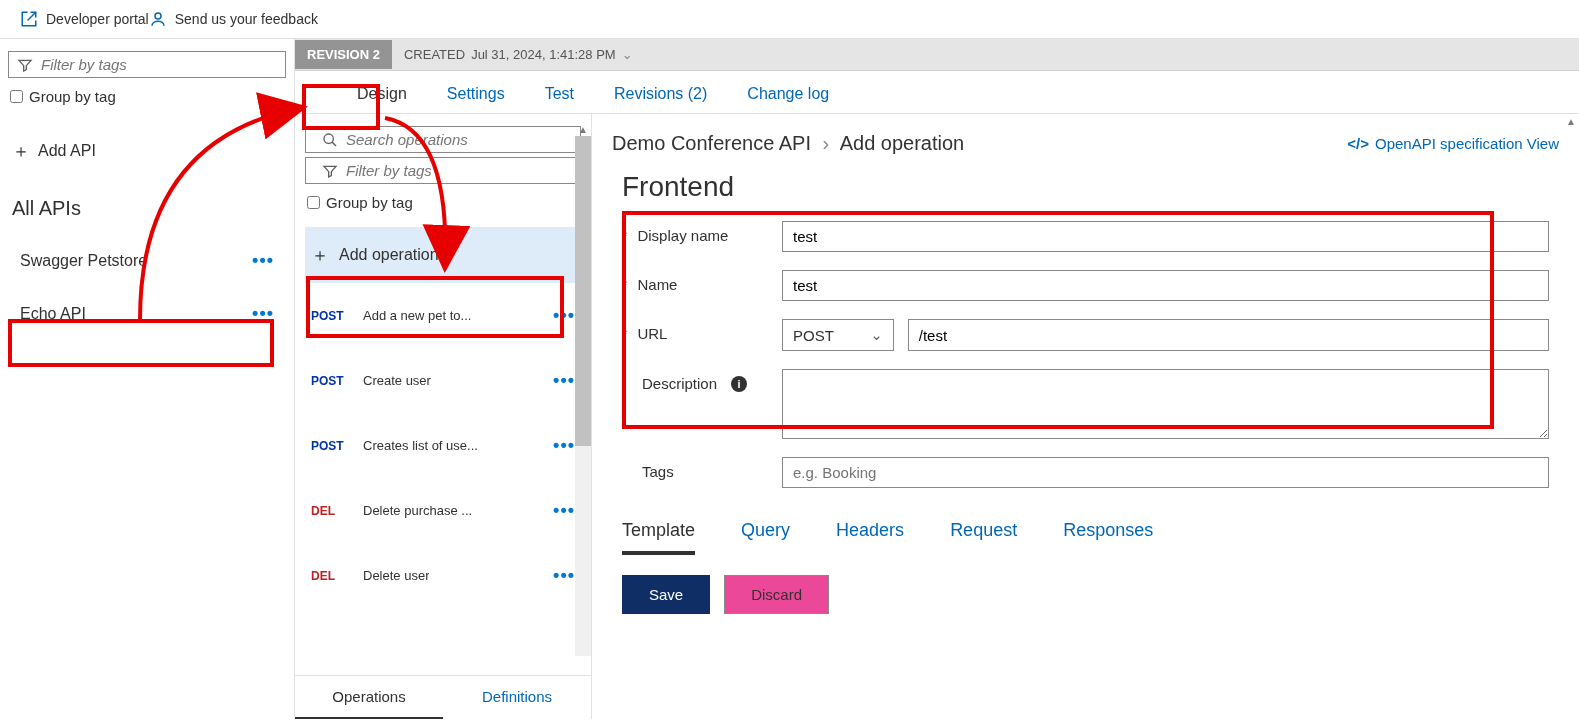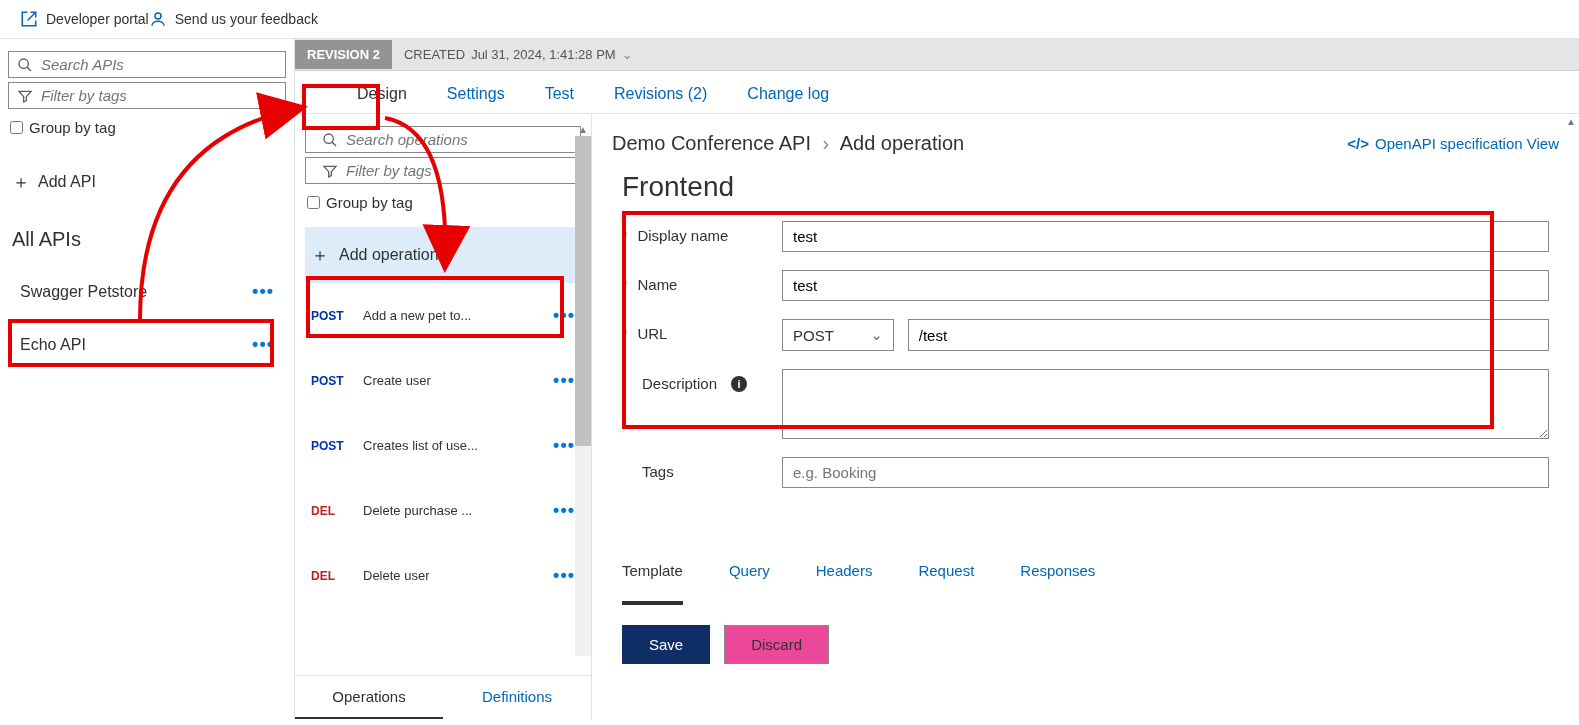--- a/index.html
+++ b/index.html
@@ -76,21 +76,21 @@
 .form-label { width: 160px; display: flex; align-items: center; gap: 10px; padding-top: 6px; font-size: 15px; }
 .req { color: #d13438; font-size: 14px; }
 .form-field { flex: 1; display: flex; gap: 14px; }
 .text-input, .textarea, .select-box { border: 1px solid #8a8886; padding: 6px 10px; font-size: 15px; width: 100%; outline: none; }
 .select-box { width: 130px; display: flex; justify-content: space-between; align-items: center; cursor: pointer; background:#fff; }
 .textarea { height: 70px; resize: both; }
 .info-icon { width:16px; height:16px; border-radius:50%; background:#323130; color:#fff; display:inline-flex; align-items:center; justify-content:center; font-size:11px; font-weight:600; margin-left:4px;}
 
 
 .subtabs { display: flex; gap: 46px; padding: 14px 0 0 0; margin-top: 8px;}
-.subtab { cursor: pointer; color: #0067b8; padding-bottom: 22px; font-size: 15px; margin-top: 42px; }
+.subtab { cursor: pointer; color: #0067b8; padding-bottom: 10px; font-size: 18px; }
 .subtab.active { color: #323130; border-bottom: 4px solid #323130; }
 
 
 .btnrow { display: flex; gap: 14px; padding: 20px 0 0 0; }
 .btn { padding: 10px 26px; font-size: 15px; cursor: pointer; border:1px solid transparent;}
 .btn.primary { background: #0f2e66; color: #fff; }
 .btn.secondary { background: #ec4899; border: 1px solid #8a8886; color: #323130; }
 
 
 .hl { position: absolute; border: 4px solid #e60000; pointer-events: none; }
@@ -117,27 +117,20 @@
         <circle cx="12" cy="8" r="4"></circle>
         <path d="M4 21c0-4 4-6 8-6s8 2 8 6"></path>
       </svg>
     <span>Send us your feedback</span>
   </div>
 </div>
 
 <div class="layout">
 
   <div class="sidebar">
-    <div class="search-box">
-      <svg width="16" height="16" viewBox="0 0 24 24" fill="none" stroke="#605e5c" stroke-width="2">
-          <circle cx="10" cy="10" r="7"></circle>
-          <path d="M21 21l-6-6"></path>
-        </svg>
-      <input placeholder="Search APIs" style="">
-    </div>
     <div class="filter-box">
       <svg width="16" height="16" viewBox="0 0 24 24" fill="none" stroke="#605e5c" stroke-width="2">
           <path d="M3 5h18l-7 8v6l-4 2v-8z"></path>
         </svg>
       <input placeholder="Filter by tags" style="">
     </div>
     <label class="checkbox-row">
       <input type="checkbox" style="">
       <span>Group by tag</span>
     </label>

